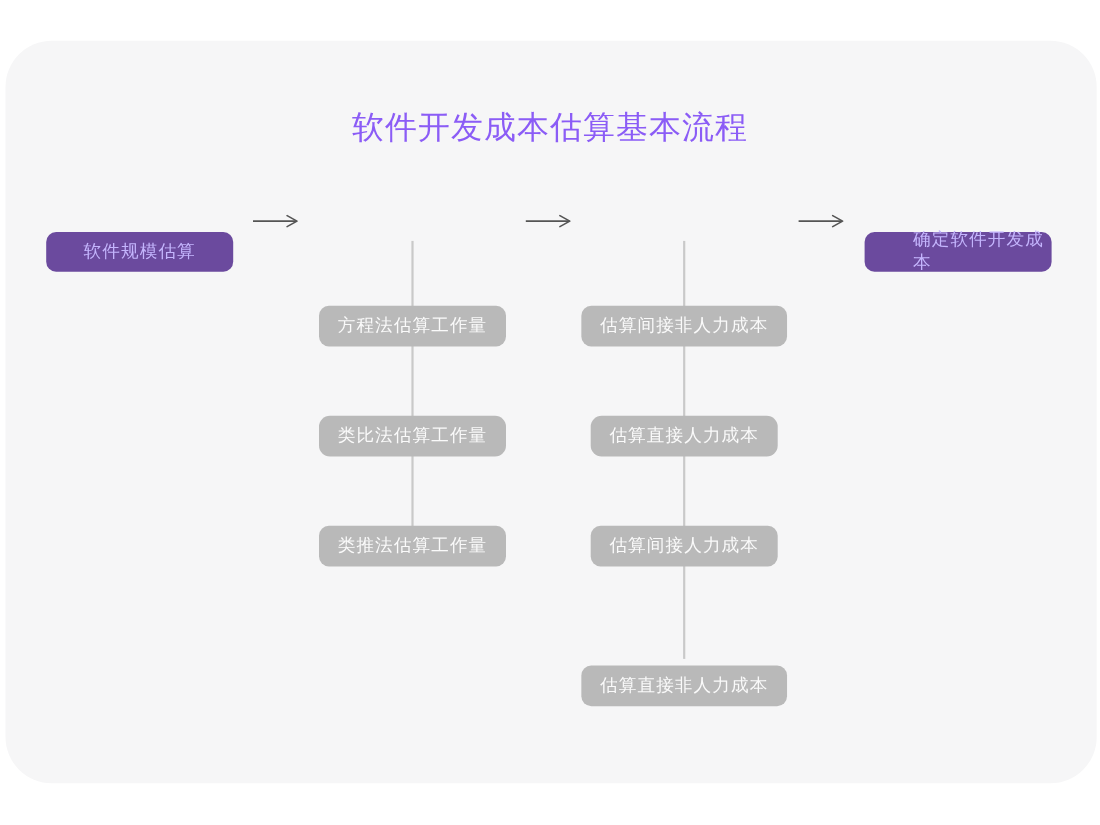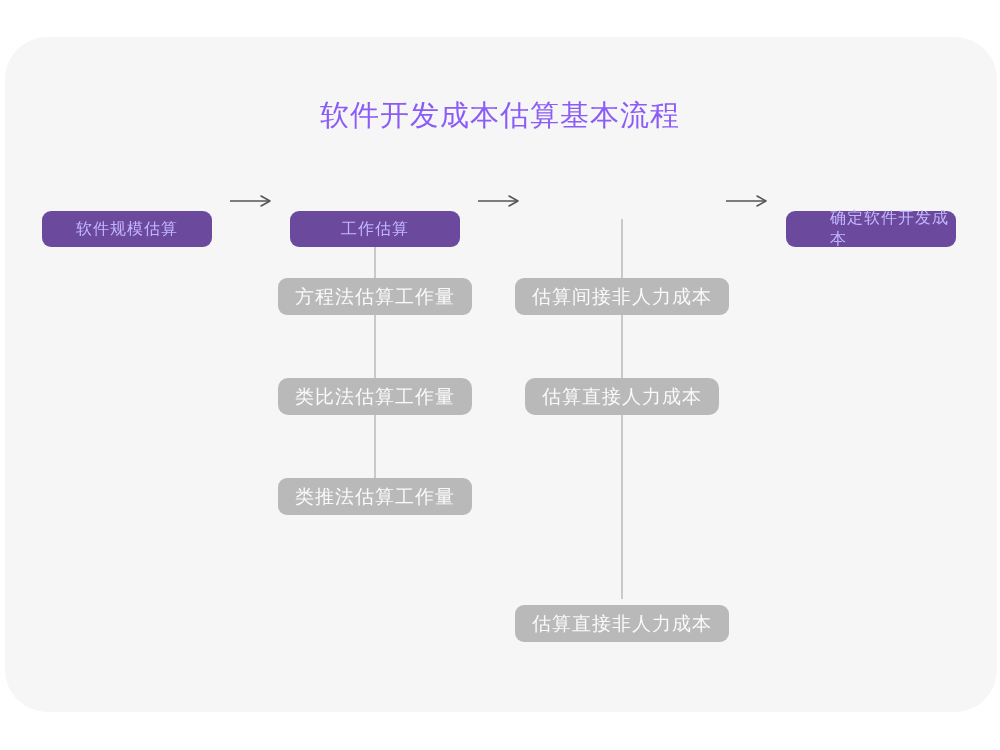--- a/index.html
+++ b/index.html
@@ -41,21 +41,21 @@
     position: absolute; width: 2px; background: #c9c9c9; z-index: 0;
   }
   .connector.work { left: 374px; top: 219px; height: 277px; }
   .connector.cost { left: 621px; top: 219px; height: 380px; }
 
   .substep {
     position: absolute; height: 37px; z-index: 1;
     background: #b9b9b9; border-radius: 9px;
     display: inline-flex; align-items: center; justify-content: center;
     padding: 0 17px; white-space: nowrap;
-    color: rgba(255,255,255,0.93); font-size: 19px; letter-spacing: 1px;
+    color: rgba(255,255,255,0.93); font-size: 16px; letter-spacing: 1px;
     transform: translateX(-50%);
   }
   .col-work { left: 375px; }
   .col-cost { left: 622px; }
   .row1 { top: 278px; }
   .row2 { top: 378px; border-radius: 10px; }
   .row3 { top: 478px; }
   .row4 { top: 605px; }
 </style>
 </head>
@@ -65,23 +65,20 @@
 
   <div class="canvas"></div>
 
   <div class="diagram-title">软件开发成本估算基本流程</div>
 
   <div class="connector work"></div>
   <div class="connector cost"></div>
 
   <div class="stage s1">
     <span>软件规模估算</span>
-  </div>
-  <div class="stage s2">
-    <span>工作估算</span>
   </div>
   <div class="stage s4">
     <span>确定软件开发成本</span>
   </div>
 
   <div class="arrow a1">
     <svg width="44" height="14" viewBox="0 0 44 14">
       <line x1="1" y1="7" x2="40" y2="7" stroke="#555555" stroke-width="1.5"></line>
       <polyline points="32,2 41,7 32,12" fill="none" stroke="#555555" stroke-width="1.5" stroke-linejoin="round" stroke-linecap="round"></polyline>
     </svg>
@@ -108,17 +105,20 @@
   <div class="substep col-work row3">
     <span>类推法估算工作量</span>
   </div>
 
   <div class="substep col-cost row2">
     <span>估算直接人力成本</span>
   </div>
   <div class="substep col-cost row1">
     <span>估算间接非人力成本</span>
   </div>
+  <div class="substep col-cost row3">
+    <span>估算间接人力成本</span>
+  </div>
   <div class="substep col-cost row4">
     <span>估算直接非人力成本</span>
   </div>
 
 </div>
 
 </body></html>

